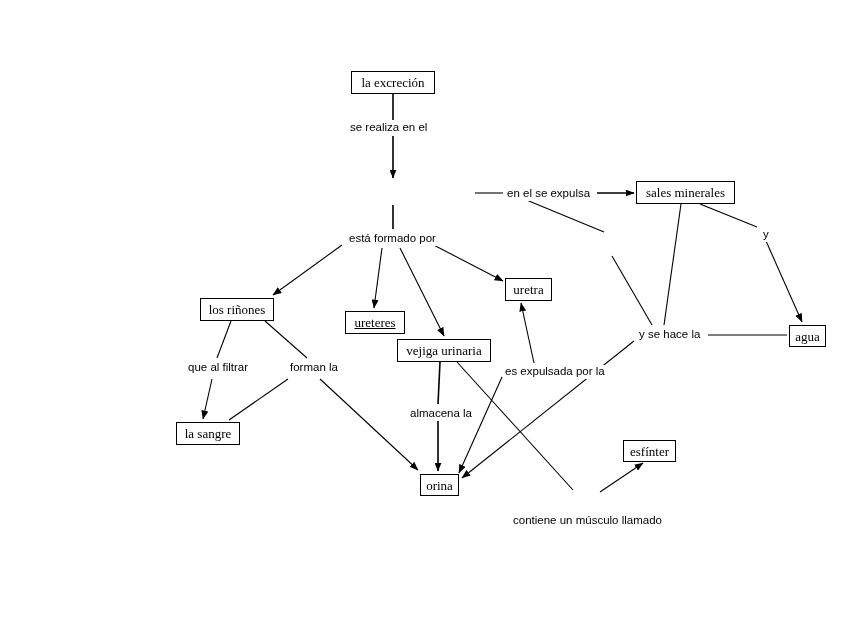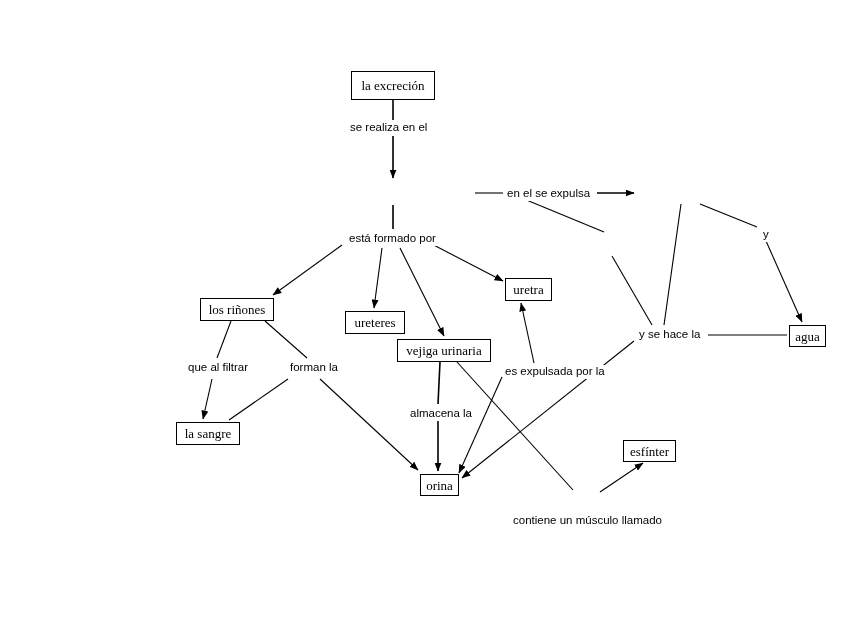--- a/index.html
+++ b/index.html
@@ -130,32 +130,35 @@
     <line class="edge-line thick" x1="440" y1="362" x2="438" y2="404"></line>
     <line class="edge-line thick" x1="438" y1="421" x2="438" y2="471" marker-end="url(#arrowhead)"></line>
 
     <line class="edge-line" x1="502" y1="377" x2="459" y2="473" marker-end="url(#arrowhead)"></line>
     <line class="edge-line" x1="534" y1="363" x2="521" y2="303" marker-end="url(#arrowhead)"></line>
 
     <line class="edge-line" x1="457" y1="362" x2="573" y2="490"></line>
     <line class="edge-line" x1="600" y1="492" x2="643" y2="463" marker-end="url(#arrowhead)"></line>
   </svg>
 
-  <div class="node-box" style="left:351px; top:71px; width:84px; height:29px;">
+  <div class="node-box" style="left:351px; top:71px; width:84px; height:23px;">
     <span>la excreción</span>
   </div>
 
 
+  <div class="node-box" style="left:636px; top:181px; width:99px; height:23px;">
+    <span>sales minerales</span>
+  </div>
 
 
   <div class="node-box" style="left:200px; top:298px; width:74px; height:23px;">
     <span>los riñones</span>
   </div>
 
-  <div class="node-box" style="left:345px; top:311px; width:60px; height:23px;">
+  <div class="node-box" style="left:345px; top:311px; width:60px; height:23px;text-decoration:underline;">
     <span>ureteres</span>
   </div>
 
   <div class="node-box" style="left:505px; top:278px; width:47px; height:23px;">
     <span>uretra</span>
   </div>
 
   <div class="node-box" style="left:397px; top:339px; width:94px; height:23px;">
     <span>vejiga urinaria</span>
   </div>

